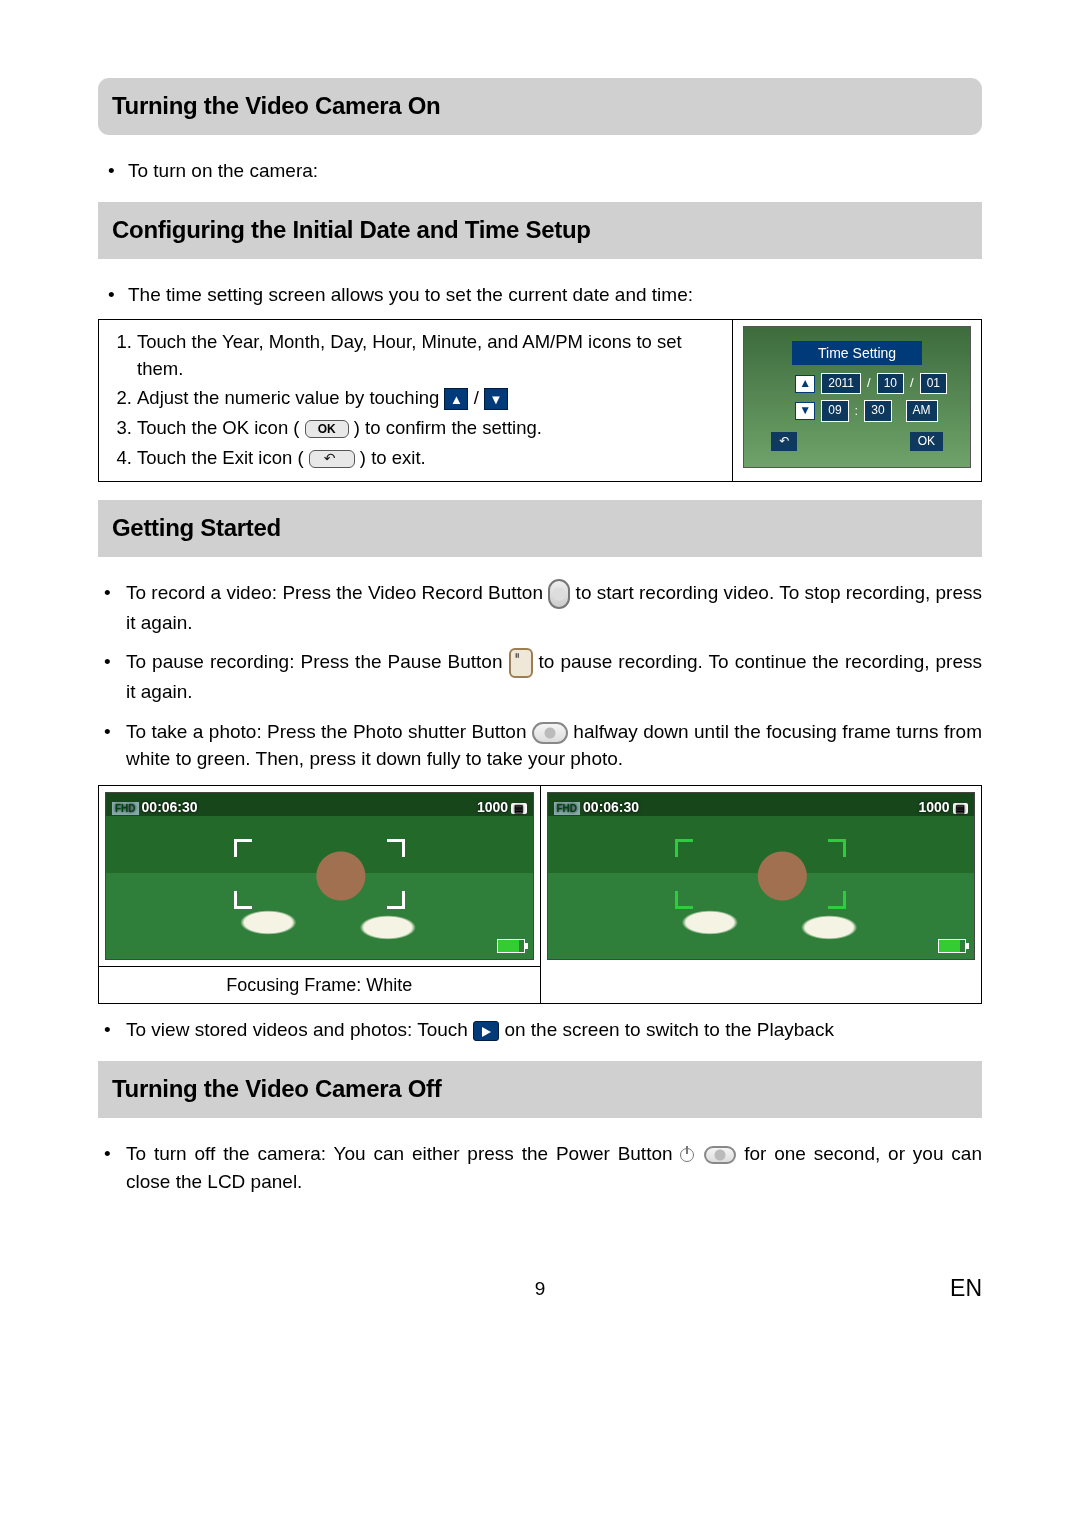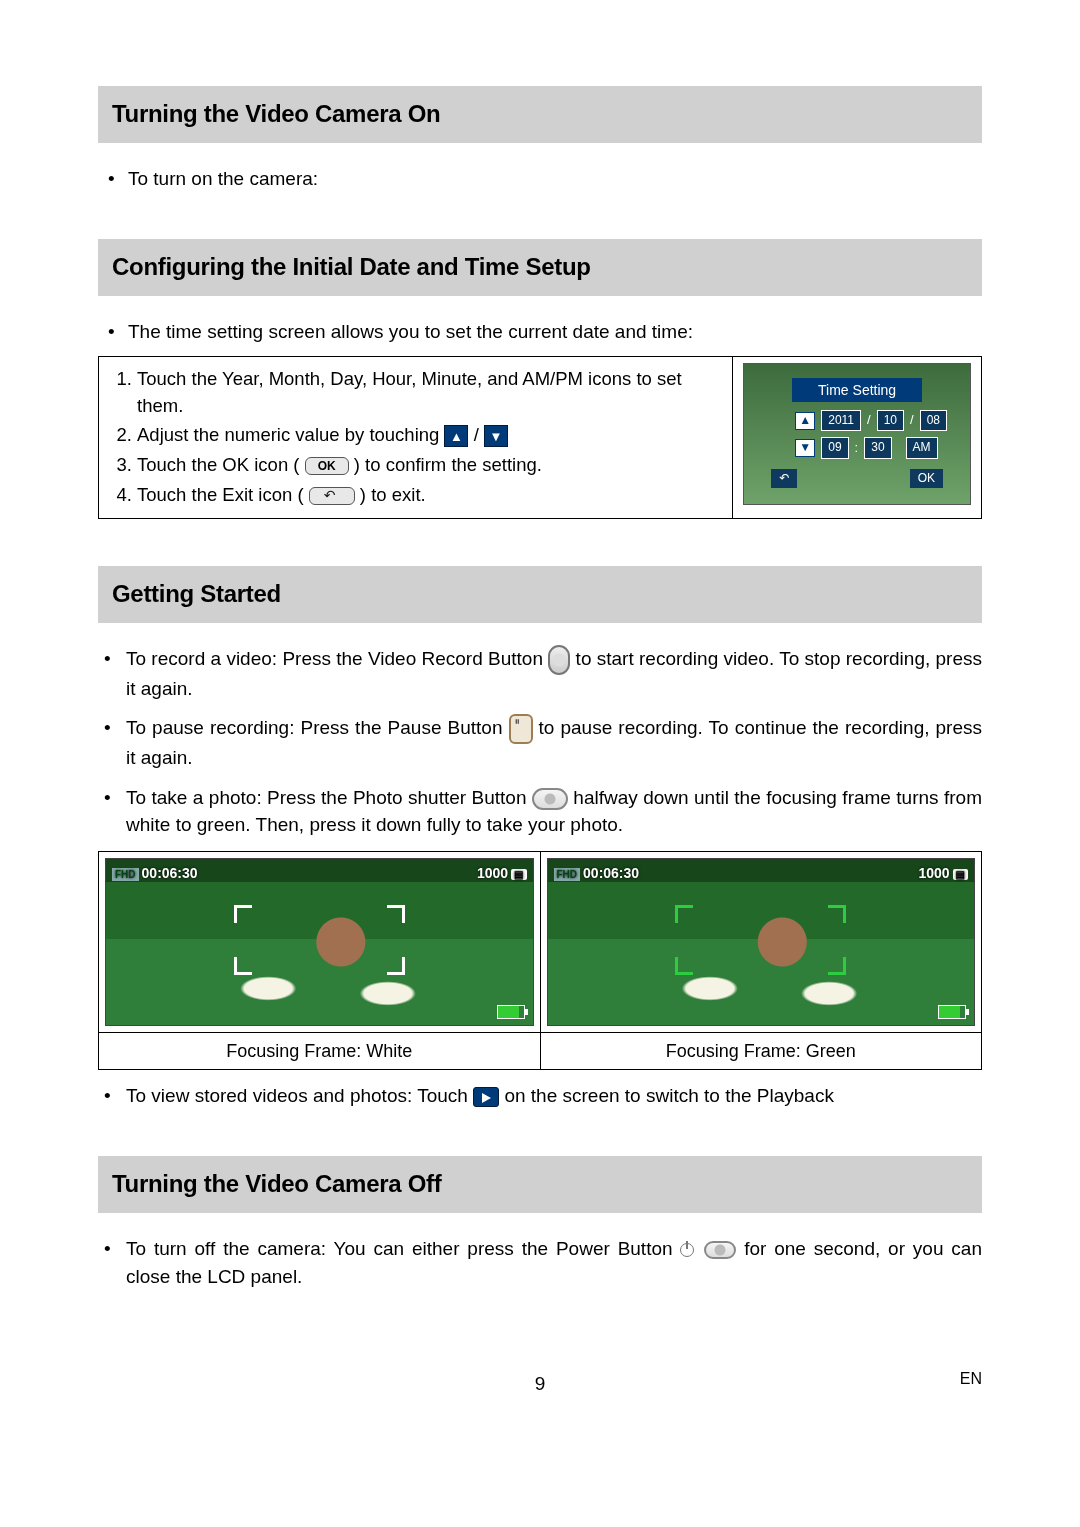--- a/index.html
+++ b/index.html
@@ -11,26 +11,26 @@
     padding: 70px 98px 40px 98px;
     font-size: 19px;
     line-height: 1.45;
     color: #000;
   }
   .sec-hdr {
     background: #d0d0d0;
     font-weight: bold;
     font-size: 24px;
     padding: 11px 14px;
-    margin-top: 47px;
+    margin-top: 18px;
     margin-bottom: 22px;
     font-family: "Arial Black", Arial, sans-serif;
     letter-spacing: -0.3px;
   }
-  .sec-hdr.first { margin-top: 16px; }
+  .sec-hdr.first { margin-top: 8px; border-radius: 11px; }
   ul.bullet { list-style: none; padding-left: 30px; margin: 0 0 10px 0; }
   ul.bullet > li { position: relative; margin: 0 0; }
   ul.bullet > li::before { content: "•"; position: absolute; left: -20px; }
   ol.num { padding-left: 66px; margin: 4px 0; }
   ol.num > li { margin: 4px 0; }
   ul.inner-bullet { list-style: none; padding-left: 0; margin: 0; }
   ul.inner-bullet > li { position: relative; padding-left: 28px; margin: 12px 0; text-align: justify;}
   ul.inner-bullet > li::before { content: "•"; position: absolute; left: 6px; }
 
   .tbl { border-collapse: collapse; width: 100%; margin-top: 10px; }
@@ -180,21 +180,21 @@
   .ff-frame span { position:absolute; width:18px; height:18px; border:3px solid #fff; }
   .ff-frame.green span { border-color:#2ecc40; }
   .ff-frame span.tl { top:0; left:0; border-right:none; border-bottom:none; }
   .ff-frame span.tr { top:0; right:0; border-left:none; border-bottom:none; }
   .ff-frame span.bl { bottom:0; left:0; border-right:none; border-top:none; }
   .ff-frame span.br { bottom:0; right:0; border-left:none; border-top:none; }
   .ff-label { text-align:center; padding:5px; border-top:1.5px solid #000; font-size:18px;}
 
   .footer { position: relative; margin-top: 80px; font-size: 19px; }
   .footer .pnum { text-align:center; }
-  .footer .lang { position:absolute; right:0; top:-3px; font-size:16px; }
+  .footer .lang { position:absolute; right:0; top:-3px; font-size:23px; }
 </style>
 </head>
 <body>
 
 <div class="sec-hdr first">Turning the Video Camera On</div>
 <ul class="bullet">
   <li>
     <span>To turn on the camera:</span>
   </li>
 </ul>
@@ -225,21 +225,21 @@
     </td>
     <td>
       <div class="ds-panel">
         <div class="ds-title">Time Setting</div>
         <div class="ds-row">
           <span class="ds-arr">▲</span>
           <span class="ds-val">2011</span>
           <span>/</span>
           <span class="ds-val">10</span>
           <span>/</span>
-          <span class="ds-val">08</span>
+          <span class="ds-val">01</span>
         </div>
         <div class="ds-row">
           <span class="ds-arr">▼</span>
           <span class="ds-val">09</span>
           <span>:</span>
           <span class="ds-val">30</span>
           <span class="ds-val" style="margin-left:8px">AM</span>
         </div>
         <div class="ds-bot">
           <span>↶</span>
@@ -294,21 +294,20 @@
         <span><span>1000</span><span class="ff-sdicon">▤</span></span>
       </div>
       <div class="ff-frame green">
         <span class="tl"></span>
           <span class="tr"></span>
           <span class="bl"></span>
           <span class="br"></span>
       </div>
       <div class="ff-batt"></div>
     </div>
-    <div class="ff-label">Focusing Frame: Green</div>
   </div>
 </div>
 
 <ul class="inner-bullet">
   <li>
     <span>To view stored videos and photos: Touch </span>
     <span class="play-icon"></span>
     <span> on the screen to switch to the Playback</span>
   </li>
 </ul>

